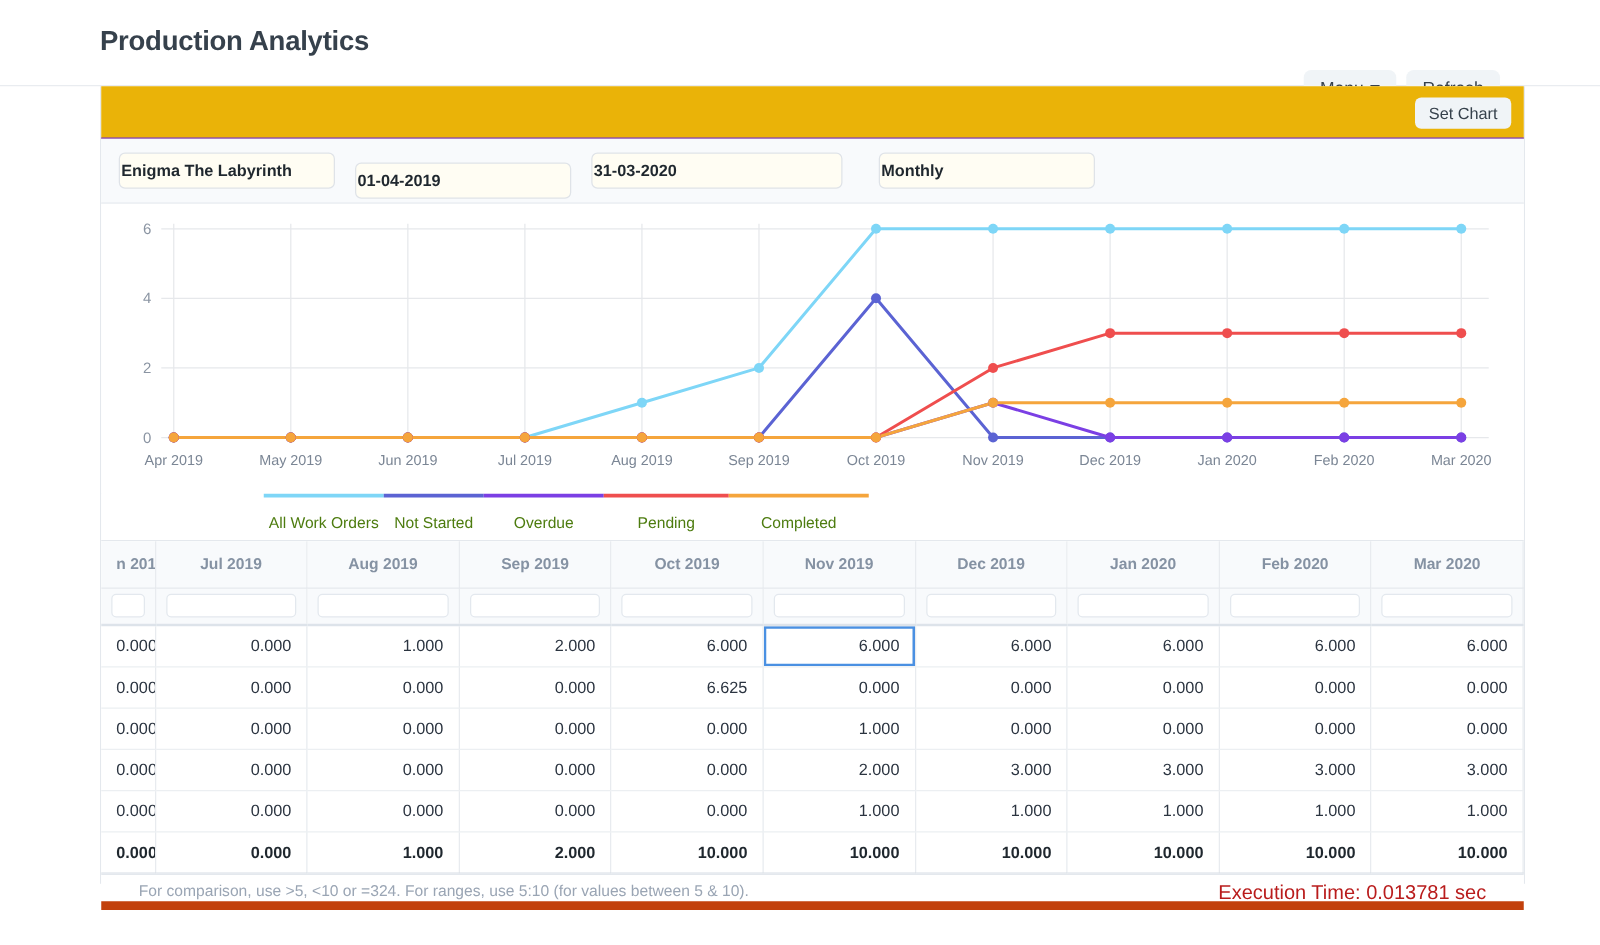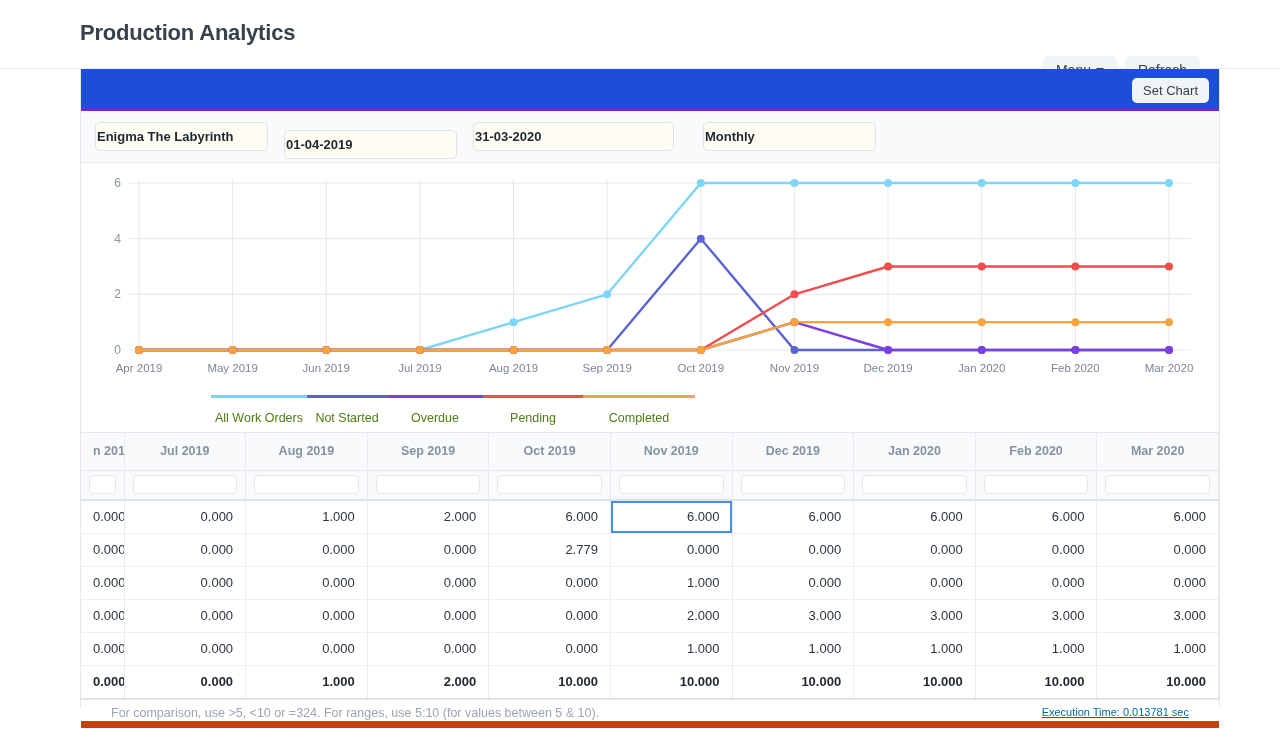--- a/index.html
+++ b/index.html
@@ -44,22 +44,22 @@
   .panel {
     position: absolute; left: 80px; top: 69px;
     width: 1140px; height: 638px;
     background: #ffffff;
     border-left: 1px solid #e4e8ed;
     border-right: 1px solid #e4e8ed;
   }
 
   
   .toolbar {
-    position: relative; height: 42px; background: #1d4ed8;
-    border-bottom: 3px solid #6d28d9;
+    position: relative; height: 42px; background: #eab308;
+    border-bottom: 1px solid #6d28d9;
   }
   .toolbar .btn-setchart {
     position: absolute; right: 10px; top: 9px;
     background: #f0f4f7; border: none; border-radius: 5px;
     padding: 5px 11px; font-size: 13px; color: #36414c;
     font-family: "Liberation Sans", sans-serif; cursor: pointer;
   }
 
   
   .filters {
@@ -139,21 +139,21 @@
   .table-footer {
     position: relative; height: 29px; background: #ffffff;
     border-top: 1px solid #e4e8ed; border-bottom: 7px solid #c2410c;
   }
   .tf-left {
     position: absolute; left: 30px; top: 6px;
     font-size: 12.5px; color: #9aa5b4;
   }
   .tf-right {
     position: absolute; right: 30px; top: 6px;
-    font-size: 11px; color: #0369a1; text-decoration: underline;
+    font-size: 16px; color: #b91c1c;
   }
 </style>
 </head>
 <body>
 
 <div class="appbar">
   <div class="appbar-title">Production Analytics</div>
   <div class="appbar-actions">
     <button class="btn-light"><span>Menu</span><span class="caret"></span></button>
     <button class="btn-light">Refresh</button>
@@ -371,21 +371,21 @@
             <td>6.000</td>
             <td>6.000</td>
             <td>6.000</td>
             <td>6.000</td>
           </tr>
           <tr class="data-row">
             <td>0.000</td>
             <td>0.000</td>
             <td>0.000</td>
             <td>0.000</td>
-            <td>2.779</td>
+            <td>6.625</td>
             <td>0.000</td>
             <td>0.000</td>
             <td>0.000</td>
             <td>0.000</td>
             <td>0.000</td>
           </tr>
           <tr class="data-row">
             <td>0.000</td>
             <td>0.000</td>
             <td>0.000</td>

